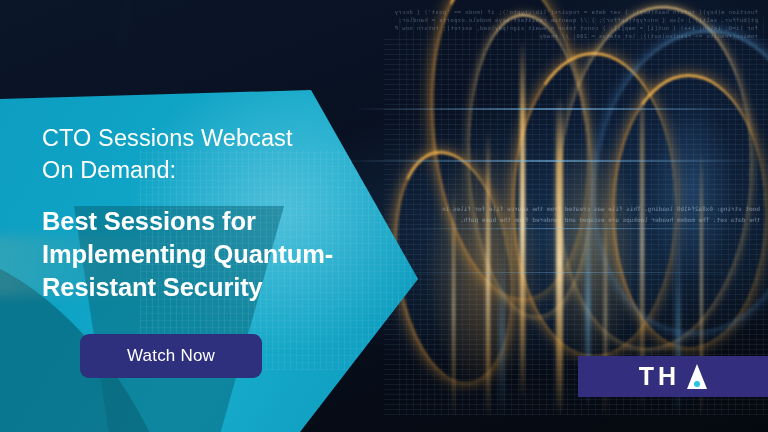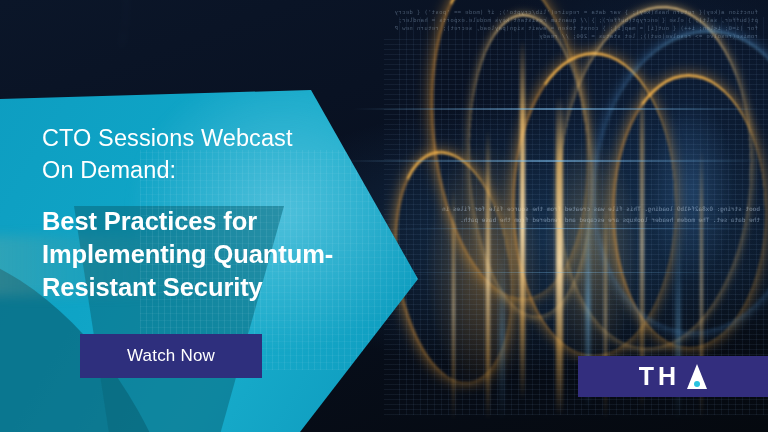--- a/index.html
+++ b/index.html
@@ -161,21 +161,21 @@
     letter-spacing:.1px;
   }
   .headline{
     position:absolute;top:205px;left:0;width:340px;
     color:#ffffff;font-size:25.5px;line-height:33px;font-weight:700;
     letter-spacing:-.1px;
   }
   .cta{
     position:absolute;left:38px;top:334px;
     width:182px;height:44px;
-    background:#2e2f7d;border:none;border-radius:0;
+    background:#2e2f7d;border:none;border-radius:9px;
     color:#ffffff;font-size:17px;font-weight:400;
     font-family:"Liberation Sans", sans-serif;
     letter-spacing:.2px;cursor:pointer;
     display:flex;align-items:center;justify-content:center;
   }
 
   
   .logo-badge{
     position:absolute;left:578px;top:356px;width:190px;height:41px;
     background:#332e7e;display:flex;align-items:center;justify-content:center;
@@ -244,21 +244,21 @@
     <div class="teal-glow"></div>
     <div class="swoosh-a"></div>
     <div class="swoosh-b"></div>
     <div class="swoosh-hi"></div>
     <div class="teal-grid"></div>
   </div>
 
   <div class="content">
     <div class="kicker" style="white-space:pre-line">CTO Sessions Webcast
 On Demand:</div>
-    <div class="headline">Best Practices for Implementing Quantum-Resistant Security</div>
+    <div class="headline">Best Sessions for Implementing Quantum-Resistant Security</div>
     <button class="cta">Watch Now</button>
   </div>
 
   <div class="logo-badge">
     <div class="logo-word">
       <span>TH</span>
       <span class="logo-a">
         <span class="tri"></span>
         <span class="dot"></span>
       </span>

